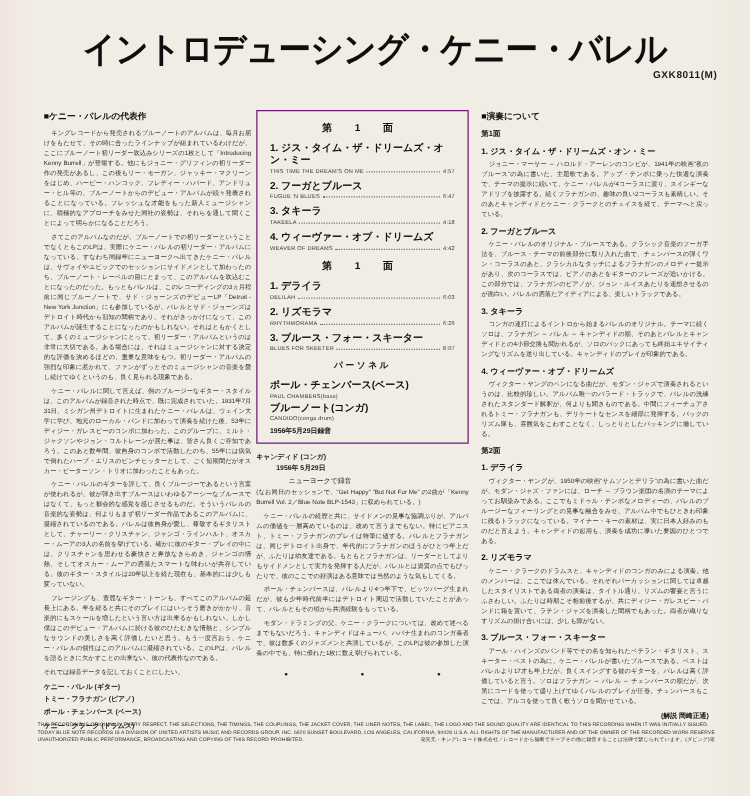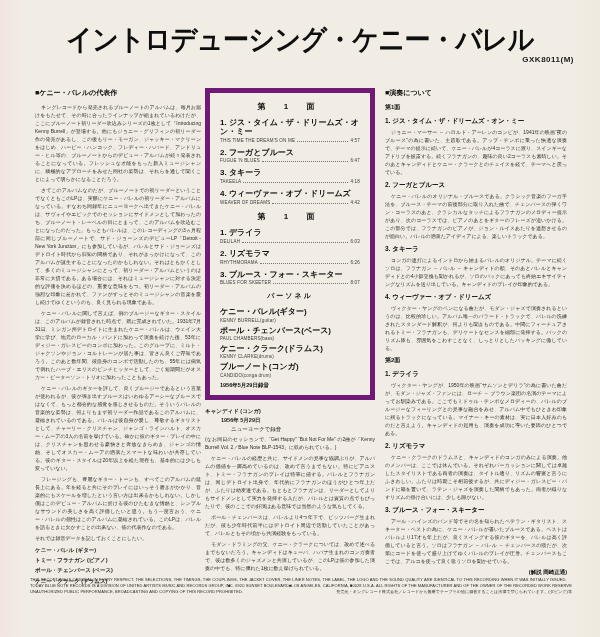--- a/index.html
+++ b/index.html
@@ -15,21 +15,21 @@
          font-size:26px;font-weight:900;letter-spacing:-.5px;color:#0e0e0e;transform:scaleY(1.08);}
   .col{position:absolute;top:88px;}
   .col-left{left:35px;width:166px;}
   .col-center{left:205px;width:170px;}
   .col-right{left:385px;width:182px;}
   .col-heading{font-size:7px;font-weight:bold;margin:0 0 5px 0;color:#111;}
   p.body{font-size:5px;line-height:1.6;margin:0 0 3px 0;text-align:justify;text-indent:6px;color:#2c2c2c;}
   p.noindent{text-indent:0;}
   .credit-line{font-size:5.5px;font-weight:bold;line-height:1.85;color:#1d1d1d;}
   
-  .track-box{border:5px solid #701a75;padding:8px 10px 6px 10px;}
+  .track-box{border:1px solid #701a75;padding:8px 10px 6px 10px;}
   .side-label{text-align:center;font-weight:bold;font-size:8px;letter-spacing:8px;margin:0 0 7px 0;color:#111;}
   .side-label.second{margin-top:4px;}
   .track{margin-bottom:6px;}
   .track-jp{font-weight:bold;font-size:8px;line-height:1.1;color:#0f0f0f;}
   .track-en{display:flex;align-items:flex-end;font-size:4.5px;color:#3a3a3a;margin-top:1px;letter-spacing:.2px;}
   .dots{flex:1;border-bottom:1px dotted #777;margin:0 2px 1px 2px;}
   .personnel-label{text-align:center;font-weight:bold;font-size:7px;letter-spacing:2px;margin:4px 0 7px 0;color:#111;}
   .person{margin-bottom:4px;}
   .person-jp{font-weight:bold;font-size:8px;line-height:1.1;color:#0f0f0f;}
   .person-en{font-size:4.5px;color:#3a3a3a;margin-top:0.5px;letter-spacing:.2px;}
@@ -132,30 +132,22 @@
         <div class="track-en">
             <span>BLUES FOR SKEETER</span>
             <span class="dots"></span>
             <span>8:07</span>
           </div>
       </div>
 
       <div class="personnel-label">パーソネル</div>
 
       <div class="person">
-        <div class="person-jp">ケニー・バレル(ギター)</div>
-        <div class="person-en">KENNY BURRELL(guitar)</div>
-      </div>
-      <div class="person">
         <div class="person-jp">ポール・チェンバース(ベース)</div>
         <div class="person-en">PAUL CHAMBERS(bass)</div>
-      </div>
-      <div class="person">
-        <div class="person-jp">ケニー・クラーク(ドラムス)</div>
-        <div class="person-en">KENNY CLARKE(drums)</div>
       </div>
       <div class="person">
         <div class="person-jp">ブルーノート(コンガ)</div>
         <div class="person-en">CANDIDO(conga drum)</div>
       </div>
 
       <div class="rec-date">1956年5月29日録音</div>
     </div>
 
     <div class="center-notes">

